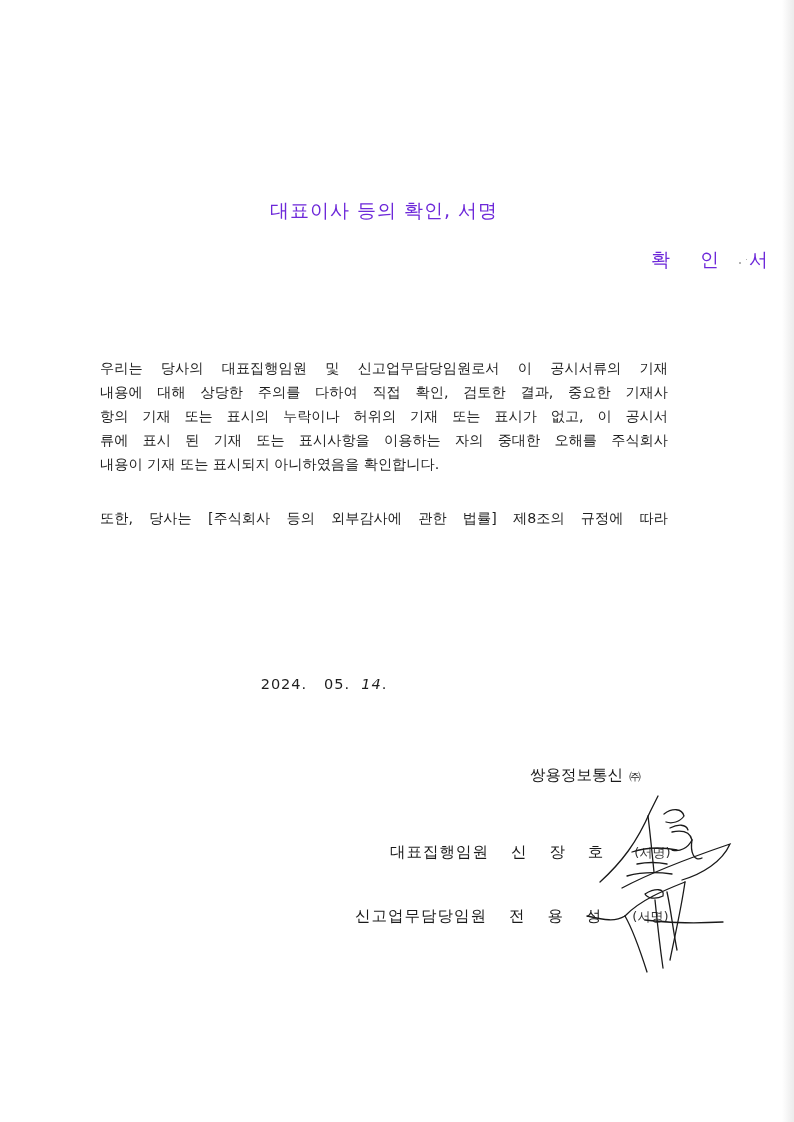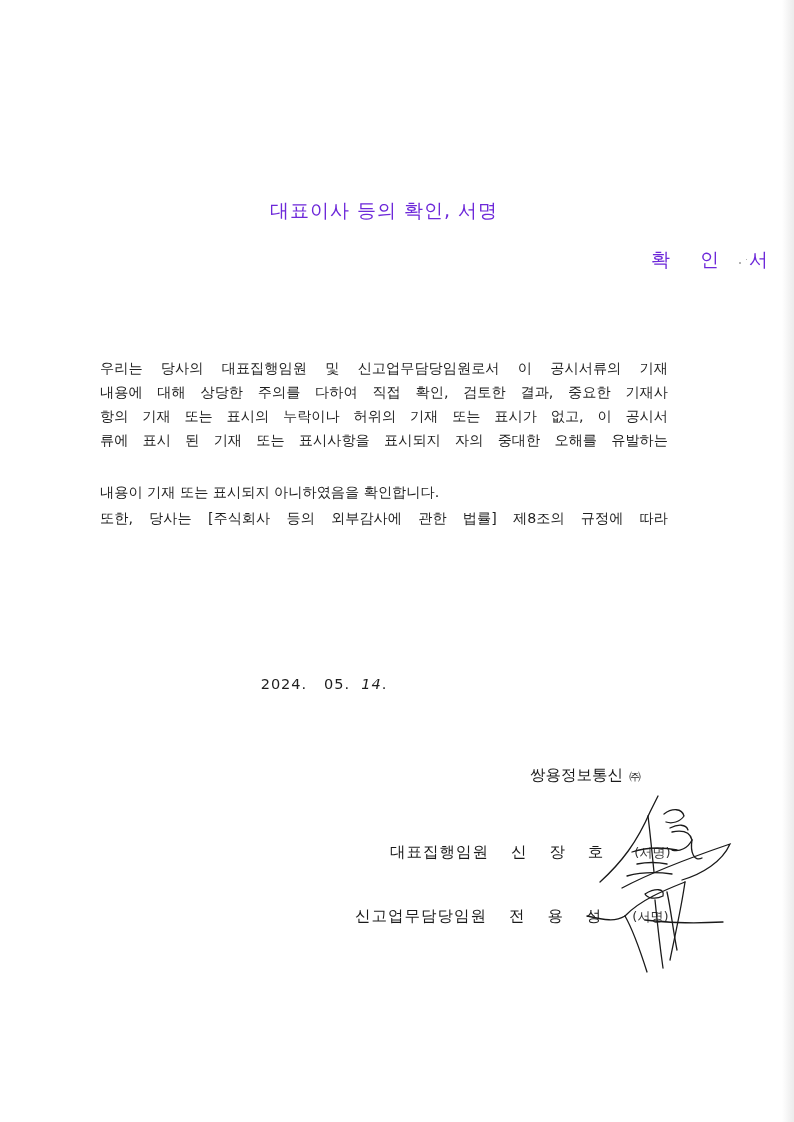--- a/index.html
+++ b/index.html
@@ -45,21 +45,20 @@
     }
     .para .line {
       display: block;
       white-space: nowrap;
       text-align: justify;
       text-align-last: justify;
       height: 24px;
     }
     .para .line.last {
       text-align-last: left;
-      margin-top: 28px;
     }
     .para1 { top: 356px; }
     .para2 { top: 506px; }
 
     .date {
       position: absolute;
       top: 676px;
       left: 0;
       width: 648px;
       text-align: center;
@@ -118,21 +117,21 @@
 <div class="speck" style="left:739px;top:262px;"></div>
 <div class="speck" style="left:746px;top:259px;width:1px;height:1px;"></div>
 
 <div class="title main">대표이사 등의 확인, 서명</div>
 <div class="title sub">확 인 서</div>
 
 <div class="para para1">
   <span class="line">우리는 당사의 대표집행임원 및 신고업무담당임원로서 이 공시서류의 기재</span>
   <span class="line">내용에 대해 상당한 주의를 다하여 직접 확인, 검토한 결과, 중요한 기재사</span>
   <span class="line">항의 기재 또는 표시의 누락이나 허위의 기재 또는 표시가 없고, 이 공시서</span>
-  <span class="line">류에 표시 된 기재 또는 표시사항을 표시되지 자의 중대한 오해를 유발하는</span>
+  <span class="line">류에 표시 된 기재 또는 표시사항을 이용하는 자의 중대한 오해를 주식회사</span>
   <span class="line last">내용이 기재 또는 표시되지 아니하였음을 확인합니다.</span>
 </div>
 
 <div class="para para2">
   <span class="line">또한, 당사는 [주식회사 등의 외부감사에 관한 법률] 제8조의 규정에 따라</span>
 </div>
 
 <div class="date">
   <span>2024.</span>
   &nbsp;

